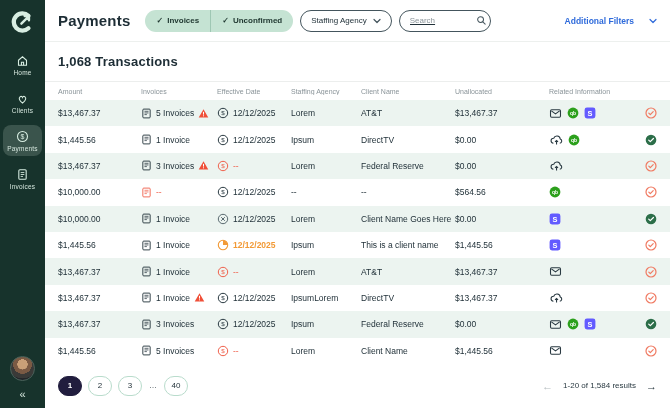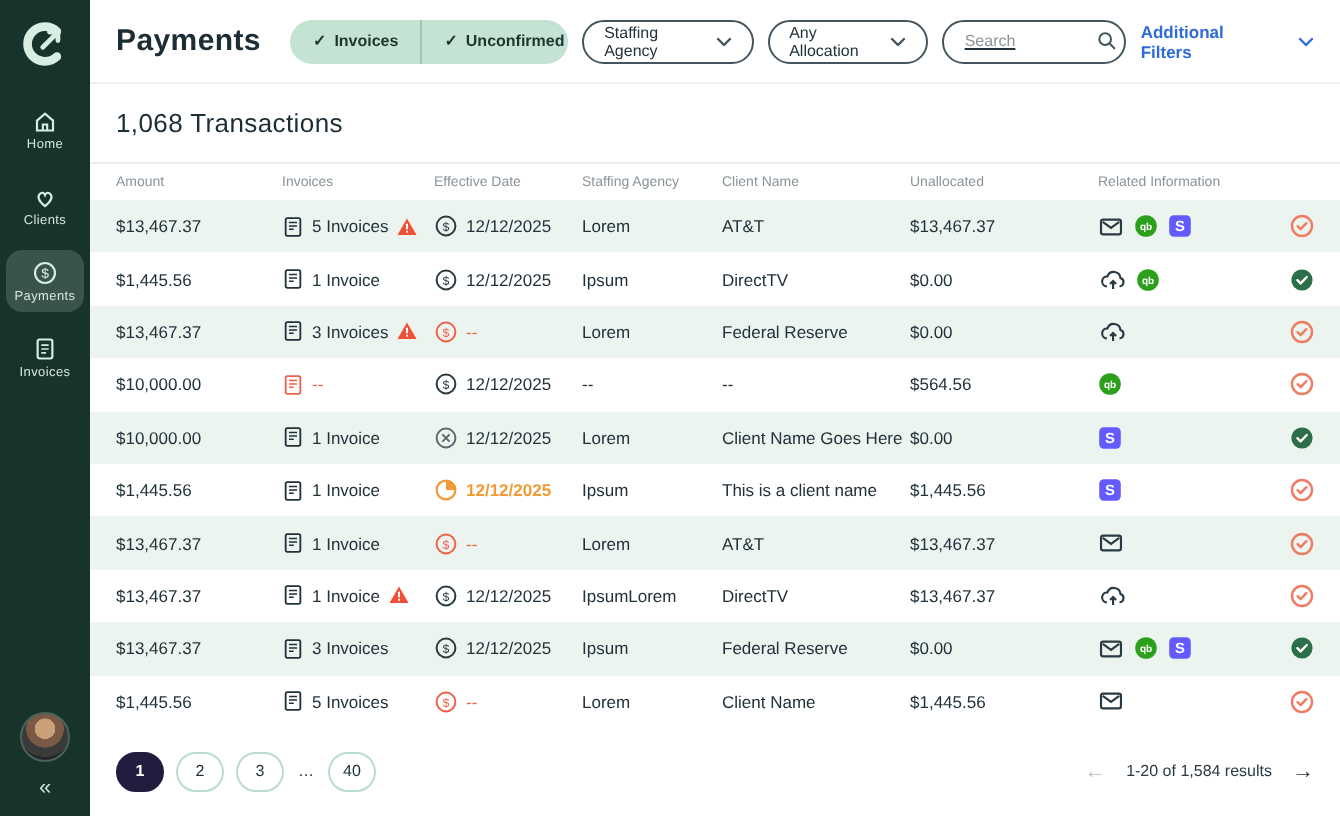--- a/index.html
+++ b/index.html
@@ -29,21 +29,21 @@
   .seg-btn { display:flex; align-items:center; gap:4px; padding:0 11px; font-size:8px; font-weight:bold; color:#1d352e; cursor:pointer; }
   .seg-btn + .seg-btn { border-left:1px solid #9ec7b3; }
   .seg-check { font-size:8px; }
   .pill { display:flex; align-items:center; gap:6px; height:22px; border:1px solid #44555d; border-radius:14px; padding:0 10px; font-size:8px; color:#22323a; background:#fff; cursor:pointer; }
   .search-pill { width:92px; justify-content:space-between; cursor:text;text-decoration:underline; }
   .search-pill input { border:none; outline:none; width:60px; font-size:8px; font-family:"Liberation Sans",sans-serif; color:#22323a; background:transparent; }
   .search-pill input::placeholder { color:#8a9499; }
   .add-filters { margin-left:auto; display:flex; align-items:center; gap:15px; color:#2f6bdb; font-size:8.5px; font-weight:bold; cursor:pointer; }
 
   .count-bar { height:40px; display:flex; align-items:center; padding:0 13px; border-bottom:1px solid #eceeed; }
-  .count-title { font-size:13px; font-weight:normal; color:#1d2d35; letter-spacing:.2px; }
+  .count-title { font-size:13px; font-weight:bold; color:#1d2d35; letter-spacing:.2px; }
 
   
   .grid-cols { display:grid; grid-template-columns:83px 76px 74px 70px 94px 94px 72px 1fr; align-items:center; padding:0 13px; }
   .thead { height:18px; font-size:7px; color:#8a9499; }
   .trow { height:26.4px; font-size:8.5px; color:#22323a; cursor:pointer; }
   .trow:nth-child(odd) { background:#ecf4f0; }
   .cell { display:flex; align-items:center; gap:4px; overflow:hidden; white-space:nowrap; }
   .cell.right { justify-content:flex-end; }
   .red-text { color:#f0604b; }
   .orange-text { color:#f29a36; font-weight:bold; }
@@ -126,28 +126,20 @@
                  <span>Invoices</span>
           </div>
           <div class="seg-btn">
             <span class="seg-check">✓</span>
                  <span>Unconfirmed</span>
           </div>
         </div>
       <div id="dropdowns" style="display:flex;gap:7px;">
           <div class="pill">
             <span>Staffing Agency</span>
-                 <span class="icon" style="color:#44555d;">
-              <svg width="8" height="6" viewBox="0 0 8 6" fill="none">
-                <path d="M1 1.5 L4 4.5 L7 1.5" stroke="currentColor" stroke-width="1.2" stroke-linecap="round" stroke-linejoin="round"></path>
-              </svg>
-            </span>
-          </div>
-          <div class="pill">
-            <span>Any Allocation</span>
                  <span class="icon" style="color:#44555d;">
               <svg width="8" height="6" viewBox="0 0 8 6" fill="none">
                 <path d="M1 1.5 L4 4.5 L7 1.5" stroke="currentColor" stroke-width="1.2" stroke-linecap="round" stroke-linejoin="round"></path>
               </svg>
             </span>
           </div>
         </div>
       <div class="pill search-pill">
         <input type="text" placeholder="Search" style="">
         <span class="icon">

